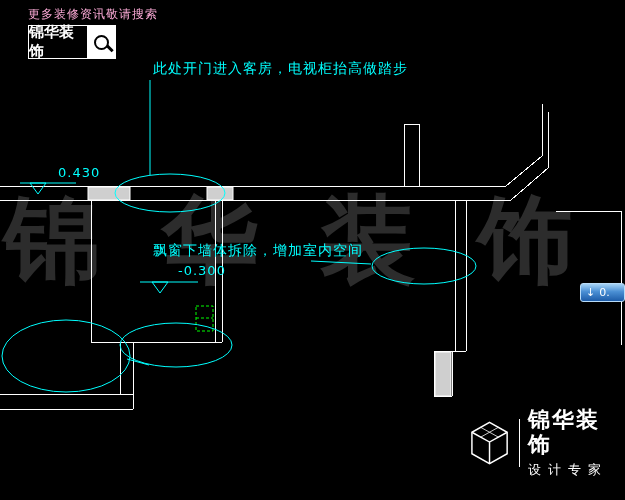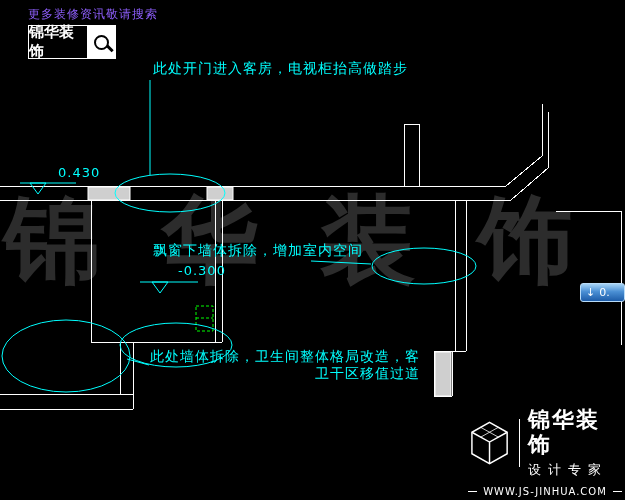--- a/index.html
+++ b/index.html
@@ -17,21 +17,21 @@
 
   svg.plan { position:absolute; left:0; top:0; z-index:2; }
 
   .ann { position:absolute; z-index:3; color:#00ffff; white-space:nowrap; }
   .note { font-size:14px; letter-spacing:1px; line-height:17px;text-align:right; }
   .elev { font-size:13px; letter-spacing:1px;margin-left:33px; }
 
   
   .header-hint {
     position:absolute; left:28px; top:6px; z-index:4;
-    color:#8b5cf6; font-size:12px; letter-spacing:1px;
+    color:#f9a8d4; font-size:12px; letter-spacing:1px;
   }
   .logo-box {
     position:absolute; left:28px; top:25px; z-index:4;
     width:88px; height:34px; border:1px solid #ffffff;
     display:flex; align-items:stretch; box-sizing:border-box;
   }
   .logo-name {
     flex:1; color:#ffffff; font-weight:bold; font-size:15px;
     display:flex; align-items:center; justify-content:center;
   }
@@ -106,24 +106,20 @@
     <g stroke="#00ffff" fill="none">
       <path d="M20 183 H76 M30 183 H46 L38 194 Z"></path>
       <path d="M140 282 H198 M152 282 H168 L160 293 Z"></path>
     </g>
   </svg>
 
   <div class="ann note" style="left:153px; top:60px;">此处开门进入客房，电视柜抬高做踏步</div>
   <div class="ann elev" style="left:25px; top:165px;">0.430</div>
   <div class="ann note" style="left:153px; top:242px;">飘窗下墙体拆除，增加室内空间</div>
   <div class="ann elev" style="left:145px; top:263px;text-align:right;">-0.300</div>
-  <div class="ann note" style="left:150px; top:348px;">
-    <div>此处墙体拆除，卫生间整体格局改造，客</div>
-    <div>卫干区移值过道</div>
-  </div>
 
   <div class="header-hint">更多装修资讯敬请搜索</div>
   <div class="logo-box">
     <div class="logo-name">锦华装饰</div>
     <div class="mag-box">
       <span class="mag"></span>
     </div>
   </div>
 
   <div class="scroll-btn">
@@ -139,18 +135,15 @@
           <path d="M4 13 L22 23 L40 13 M22 23 V45"></path>
           <path d="M13 8 L31 18 M31 8 L13 18" stroke-width="0.8"></path>
         </g>
       </svg>
       <div class="divider"></div>
       <div>
         <div class="brand-name">锦华装饰</div>
         <div class="brand-sub">设计专家</div>
       </div>
     </div>
-    <div class="url-row">
-      <span>WWW.JS-JINHUA.COM</span>
-    </div>
   </div>
 
 </div>
 
 </body></html>

